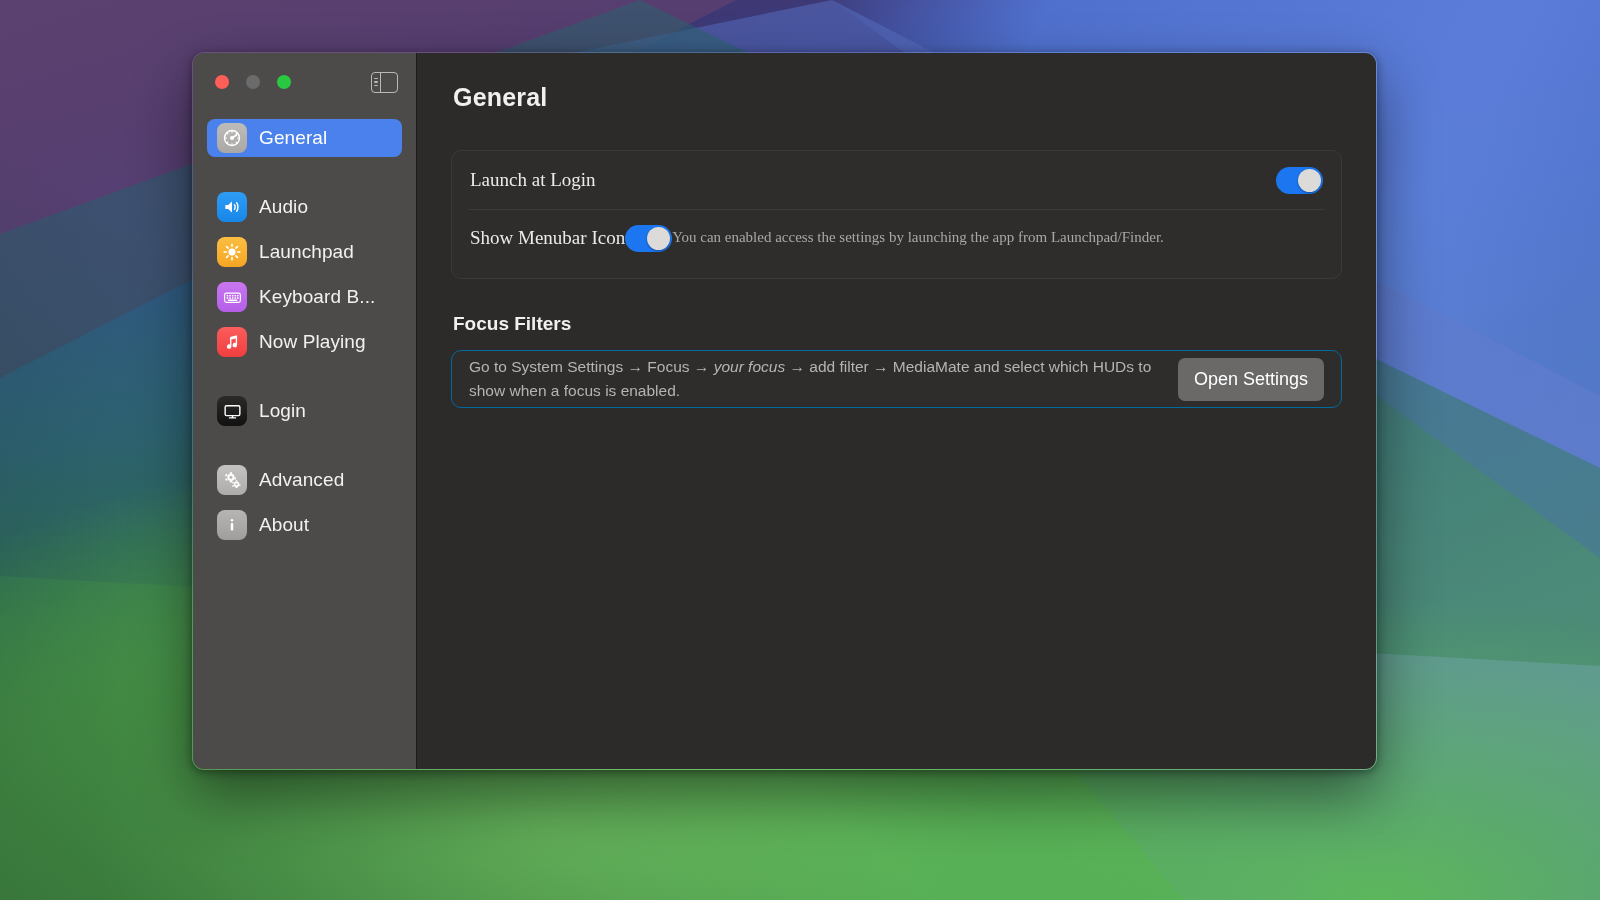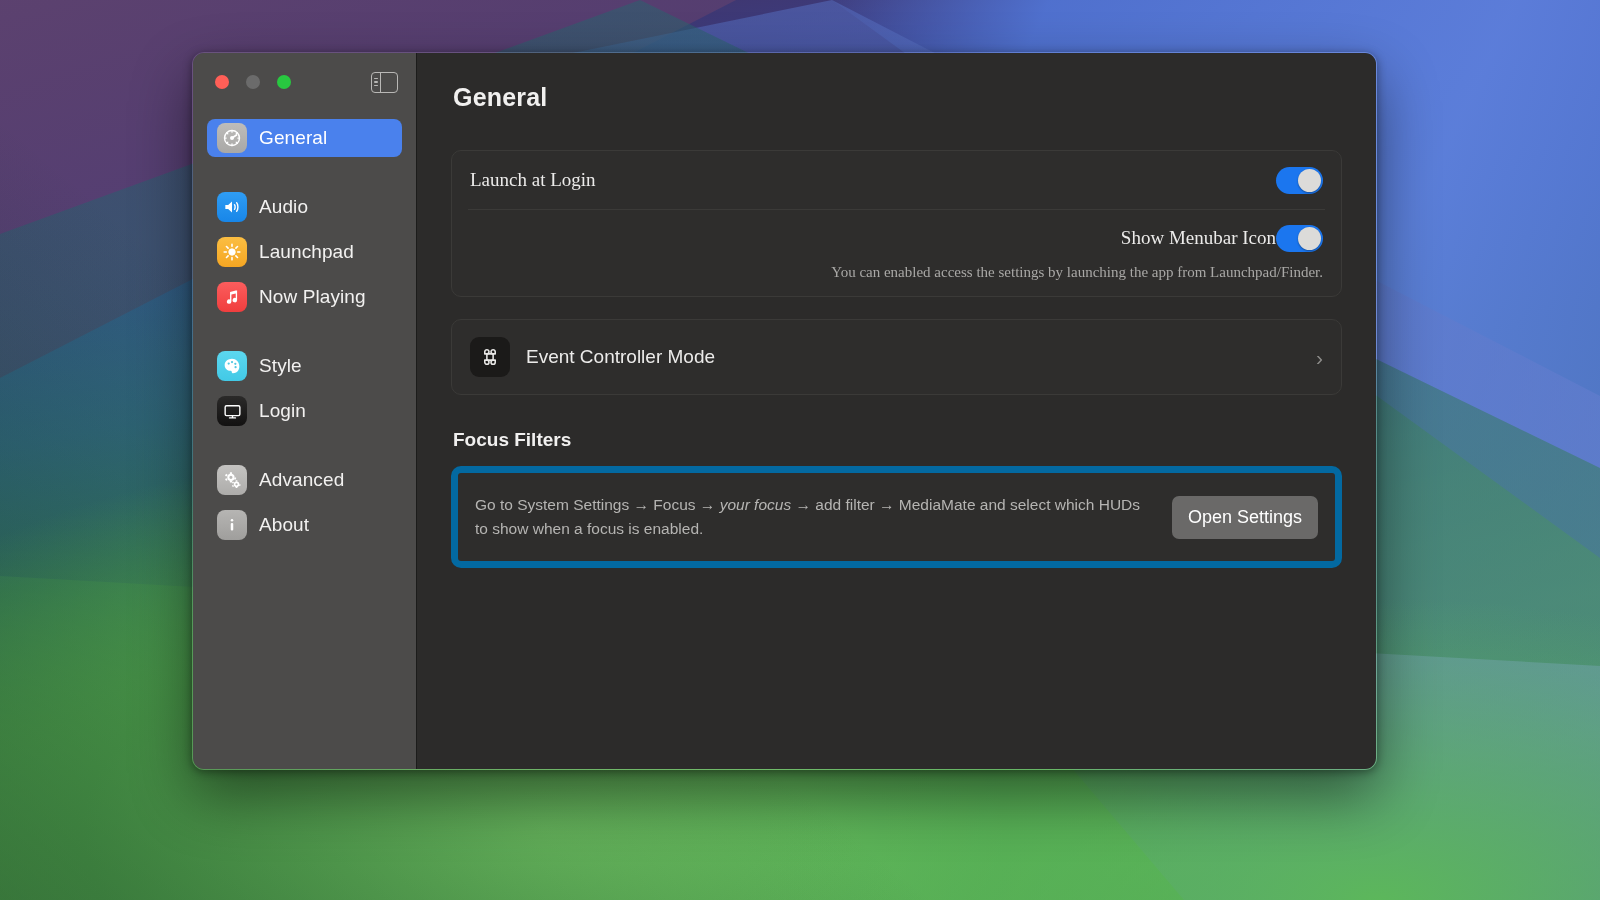--- a/index.html
+++ b/index.html
@@ -181,21 +181,21 @@
     border-radius: 10px;
     margin-bottom: 22px;
   }
   .row {
     display: flex;
     align-items: center;
     padding: 0 18px;
     min-height: 58px;
     font-family: Liberation Serif, serif;
   }
-  .row.stacked { flex-direction: column; align-items: flex-end; padding-top: 2px; padding-bottom: 14px; }
+  .row.stacked { flex-direction: row; align-items: center; padding-top: 2px; padding-bottom: 14px; }
   .row-divider { height: 1px; background: #3b3a38; margin: 0 16px; }
   .row-title {
     color: #ecebea;
     font-size: 19px;
     flex: 1;
   }
   .row-top { display: flex; align-items: center; min-height: 52px; }
   .row-sub {
     color: #a9a8a6;
     font-size: 15px;
@@ -243,26 +243,26 @@
   }
 
   .section-head {
     color: #f1f0ef;
     font-size: 19px;
     font-weight: bold;
     margin: 34px 0 15px 2px;
   }
   .focus-card {
     background: #2e2d2c;
-    border: 7px solid #0369a1;
+    border: 1px solid #0369a1;
     border-radius: 10px;
     display: flex;
     align-items: center;
     gap: 16px;
-    padding: 20px 17px;
+    padding: 4px 17px;
   }
   .focus-text {
     color: #b5b4b2;
     font-size: 15.5px;
     line-height: 1.55;
     flex: 1;
     max-width: 700px;
   }
   .focus-text em { font-style: italic; color: #b5b4b2; }
   .btn {
@@ -341,46 +341,53 @@
             <svg width="20" height="20" viewBox="0 0 24 24" stroke="#ffffff" fill="#ffffff">
               <circle cx="12" cy="12" r="3.9"></circle>
               <g stroke-width="1.9" stroke-linecap="round" fill="none">
                 <path d="M12 2.6v2.6M12 18.8v2.6M2.6 12h2.6M18.8 12h2.6M5.4 5.4l1.9 1.9M16.7 16.7l1.9 1.9M18.6 5.4l-1.9 1.9M7.3 16.7l-1.9 1.9"></path>
               </g>
             </svg>
           </span>
           <span class="nav-label">Launchpad</span>
         </div>
 
+        <div class="nav-item">
+          <span class="app-icon" style="background:linear-gradient(180deg,#c977f0,#b45ee8);">
+            <svg width="21" height="21" viewBox="0 0 24 24" fill="none" stroke="#ffffff" stroke-width="1.3">
+              <rect x="3" y="7" width="18" height="10.5" rx="2"></rect>
+              <g fill="#ffffff" stroke="none">
+                <rect x="5.2" y="9.2" width="2" height="1.7" rx=".5"></rect>
+                <rect x="8.2" y="9.2" width="2" height="1.7" rx=".5"></rect>
+                <rect x="11.2" y="9.2" width="2" height="1.7" rx=".5"></rect>
+                <rect x="14.2" y="9.2" width="2" height="1.7" rx=".5"></rect>
+                <rect x="17" y="9.2" width="2" height="1.7" rx=".5"></rect>
+                <rect x="5.2" y="11.8" width="2" height="1.7" rx=".5"></rect>
+                <rect x="8.2" y="11.8" width="2" height="1.7" rx=".5"></rect>
+                <rect x="11.2" y="11.8" width="2" height="1.7" rx=".5"></rect>
+                <rect x="14.2" y="11.8" width="2" height="1.7" rx=".5"></rect>
+                <rect x="17" y="11.8" width="2" height="1.7" rx=".5"></rect>
+                <rect x="6.6" y="14.4" width="11" height="1.7" rx=".6"></rect>
+              </g>
+            </svg>
+          </span>
+          <span class="nav-label">Keyboard B...</span>
+        </div>
 
         <div class="nav-item">
           <span class="app-icon" style="background:linear-gradient(180deg,#fc5d5d,#f03e3e);">
             <svg width="18" height="18" viewBox="0 0 24 24" fill="#ffffff">
               <path d="M17 3.4 9.4 5.2v10.1a3 3 0 1 0 1.8 2.7V8.7l5.8-1.4v6.1a3 3 0 1 0 1.8 2.7V3.4z"></path>
             </svg>
           </span>
           <span class="nav-label">Now Playing</span>
         </div>
 
         <div class="nav-gap"></div>
 
-        <div class="nav-item">
-          <span class="app-icon" style="background:linear-gradient(180deg,#5cd7ef,#42c9e6);">
-            <svg width="20" height="20" viewBox="0 0 24 24" fill="#ffffff">
-              <path d="M12 3.4c-4.9 0-8.8 3.4-8.8 7.6 0 4.2 3.6 6.6 6.6 6.6 1.3 0 1.9.6 1.9 1.5 0 .9.7 1.5 1.6 1.5 4 0 7.5-3.3 7.5-8.1 0-5-3.9-9.1-8.8-9.1z"></path>
-              <g fill="#52c8e2">
-                <circle cx="8" cy="9" r="1.35"></circle>
-                <circle cx="12" cy="7.2" r="1.35"></circle>
-                <circle cx="16" cy="9.4" r="1.35"></circle>
-                <circle cx="16.3" cy="13.4" r="1.35"></circle>
-              </g>
-            </svg>
-          </span>
-          <span class="nav-label">Style</span>
-        </div>
 
         <div class="nav-item">
           <span class="app-icon" style="background:linear-gradient(180deg,#2b2a29,#121111);">
             <svg width="21" height="21" viewBox="0 0 24 24" fill="none" stroke="#ffffff" stroke-width="1.6">
               <rect x="3.6" y="5.4" width="16.8" height="11.3" rx="1.6"></rect>
               <path d="M12 16.7v2.6M8.6 19.3h6.8" stroke-linecap="round"></path>
             </svg>
           </span>
           <span class="nav-label">Login</span>
         </div>
@@ -432,32 +439,20 @@
             <span class="row-title">Show Menubar Icon</span>
             <div class="toggle">
               <span class="knob"></span>
             </div>
           </div>
           <span class="row-sub">You can enabled access the settings by launching the app from Launchpad/Finder.</span>
         </div>
 
       </div>
 
-      <div class="card">
-        <div class="ecm-row">
-          <span class="ecm-icon">
-            <svg width="22" height="22" viewBox="0 0 24 24" fill="none" stroke="#e9e8e6" stroke-width="1.7" stroke-linecap="round" stroke-linejoin="round">
-              <path d="M8.6 8.6h6.8v6.8H8.6z"></path>
-              <path d="M8.6 8.6a2.3 2.3 0 1 0-2.3-2.3v2.3zM15.4 8.6a2.3 2.3 0 1 1 2.3-2.3v2.3zM8.6 15.4a2.3 2.3 0 1 1-2.3 2.3v-2.3zM15.4 15.4a2.3 2.3 0 1 0 2.3 2.3v-2.3z"></path>
-            </svg>
-          </span>
-          <span class="ecm-label">Event Controller Mode</span>
-          <span class="chevron">›</span>
-        </div>
-      </div>
 
       <div class="section-head">Focus Filters</div>
 
       <div class="focus-card">
         <div class="focus-text">
           <span>Go to System Settings → Focus → </span><em>your focus</em><span> → add filter → MediaMate and select which HUDs to show when a focus is enabled.</span>
         </div>
         <button class="btn">Open Settings</button>
       </div>
 

